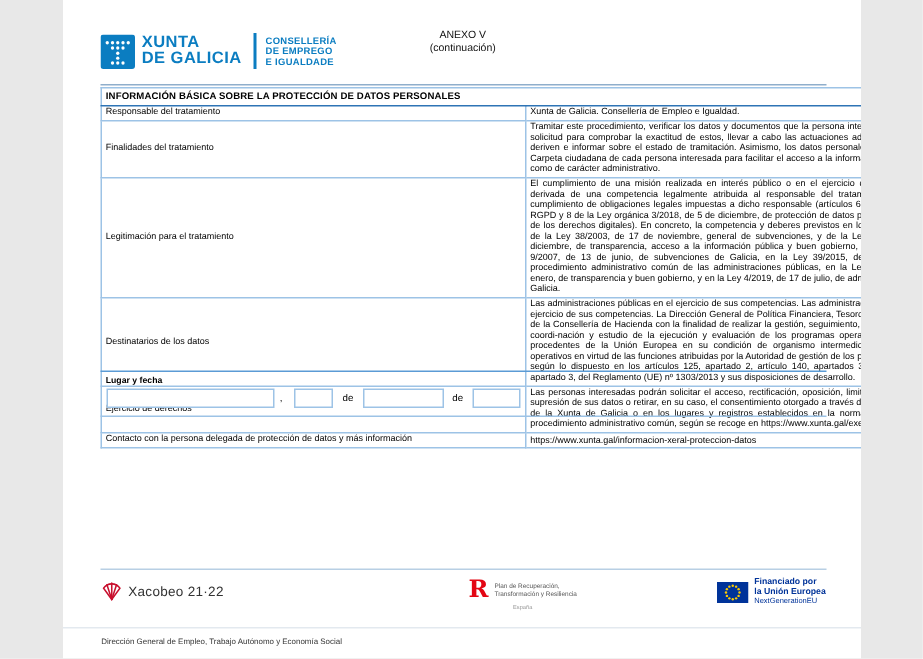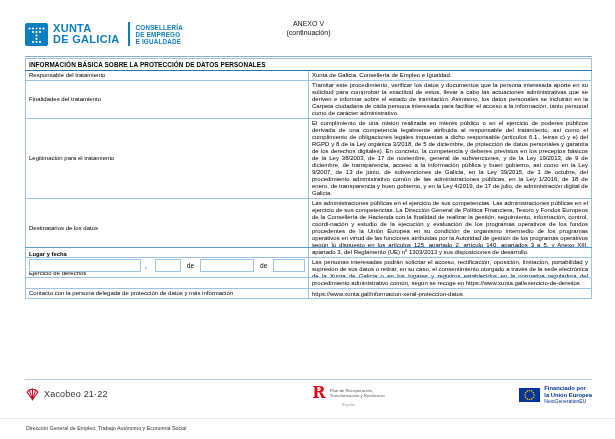--- a/index.html
+++ b/index.html
@@ -1,17 +1,17 @@
 <!DOCTYPE html>
 <html><head>
 <meta charset="utf-8">
 <style>
   html,body{margin:0;padding:0;background:#e8e8e8;}
   .page{
-    position:relative; width:615px; height:439px; background:#ffffff;
+    position:relative; width:532px; height:439px; background:#ffffff;
     font-family:"Liberation Sans", sans-serif; color:#000; overflow:hidden;
     margin:0 auto; box-sizing:border-box;
   }
   
   .hdr{position:absolute; top:12px; left:25px; right:23px; height:40px;}
   .brand{position:absolute; left:0; top:10px; display:flex; align-items:center;}
   .emblem{width:23px; height:23px; display:block;}
   .brand-name{margin-left:5px; color:#0b7dc1; font-weight:bold; font-size:11px; line-height:11px; letter-spacing:.3px;}
   .divider{width:2px; height:24px; background:#0b7dc1; margin:0 6px 0 8px;}
   .dept{color:#0b7dc1; font-weight:bold; font-size:6.3px; line-height:7px; letter-spacing:.2px;}

